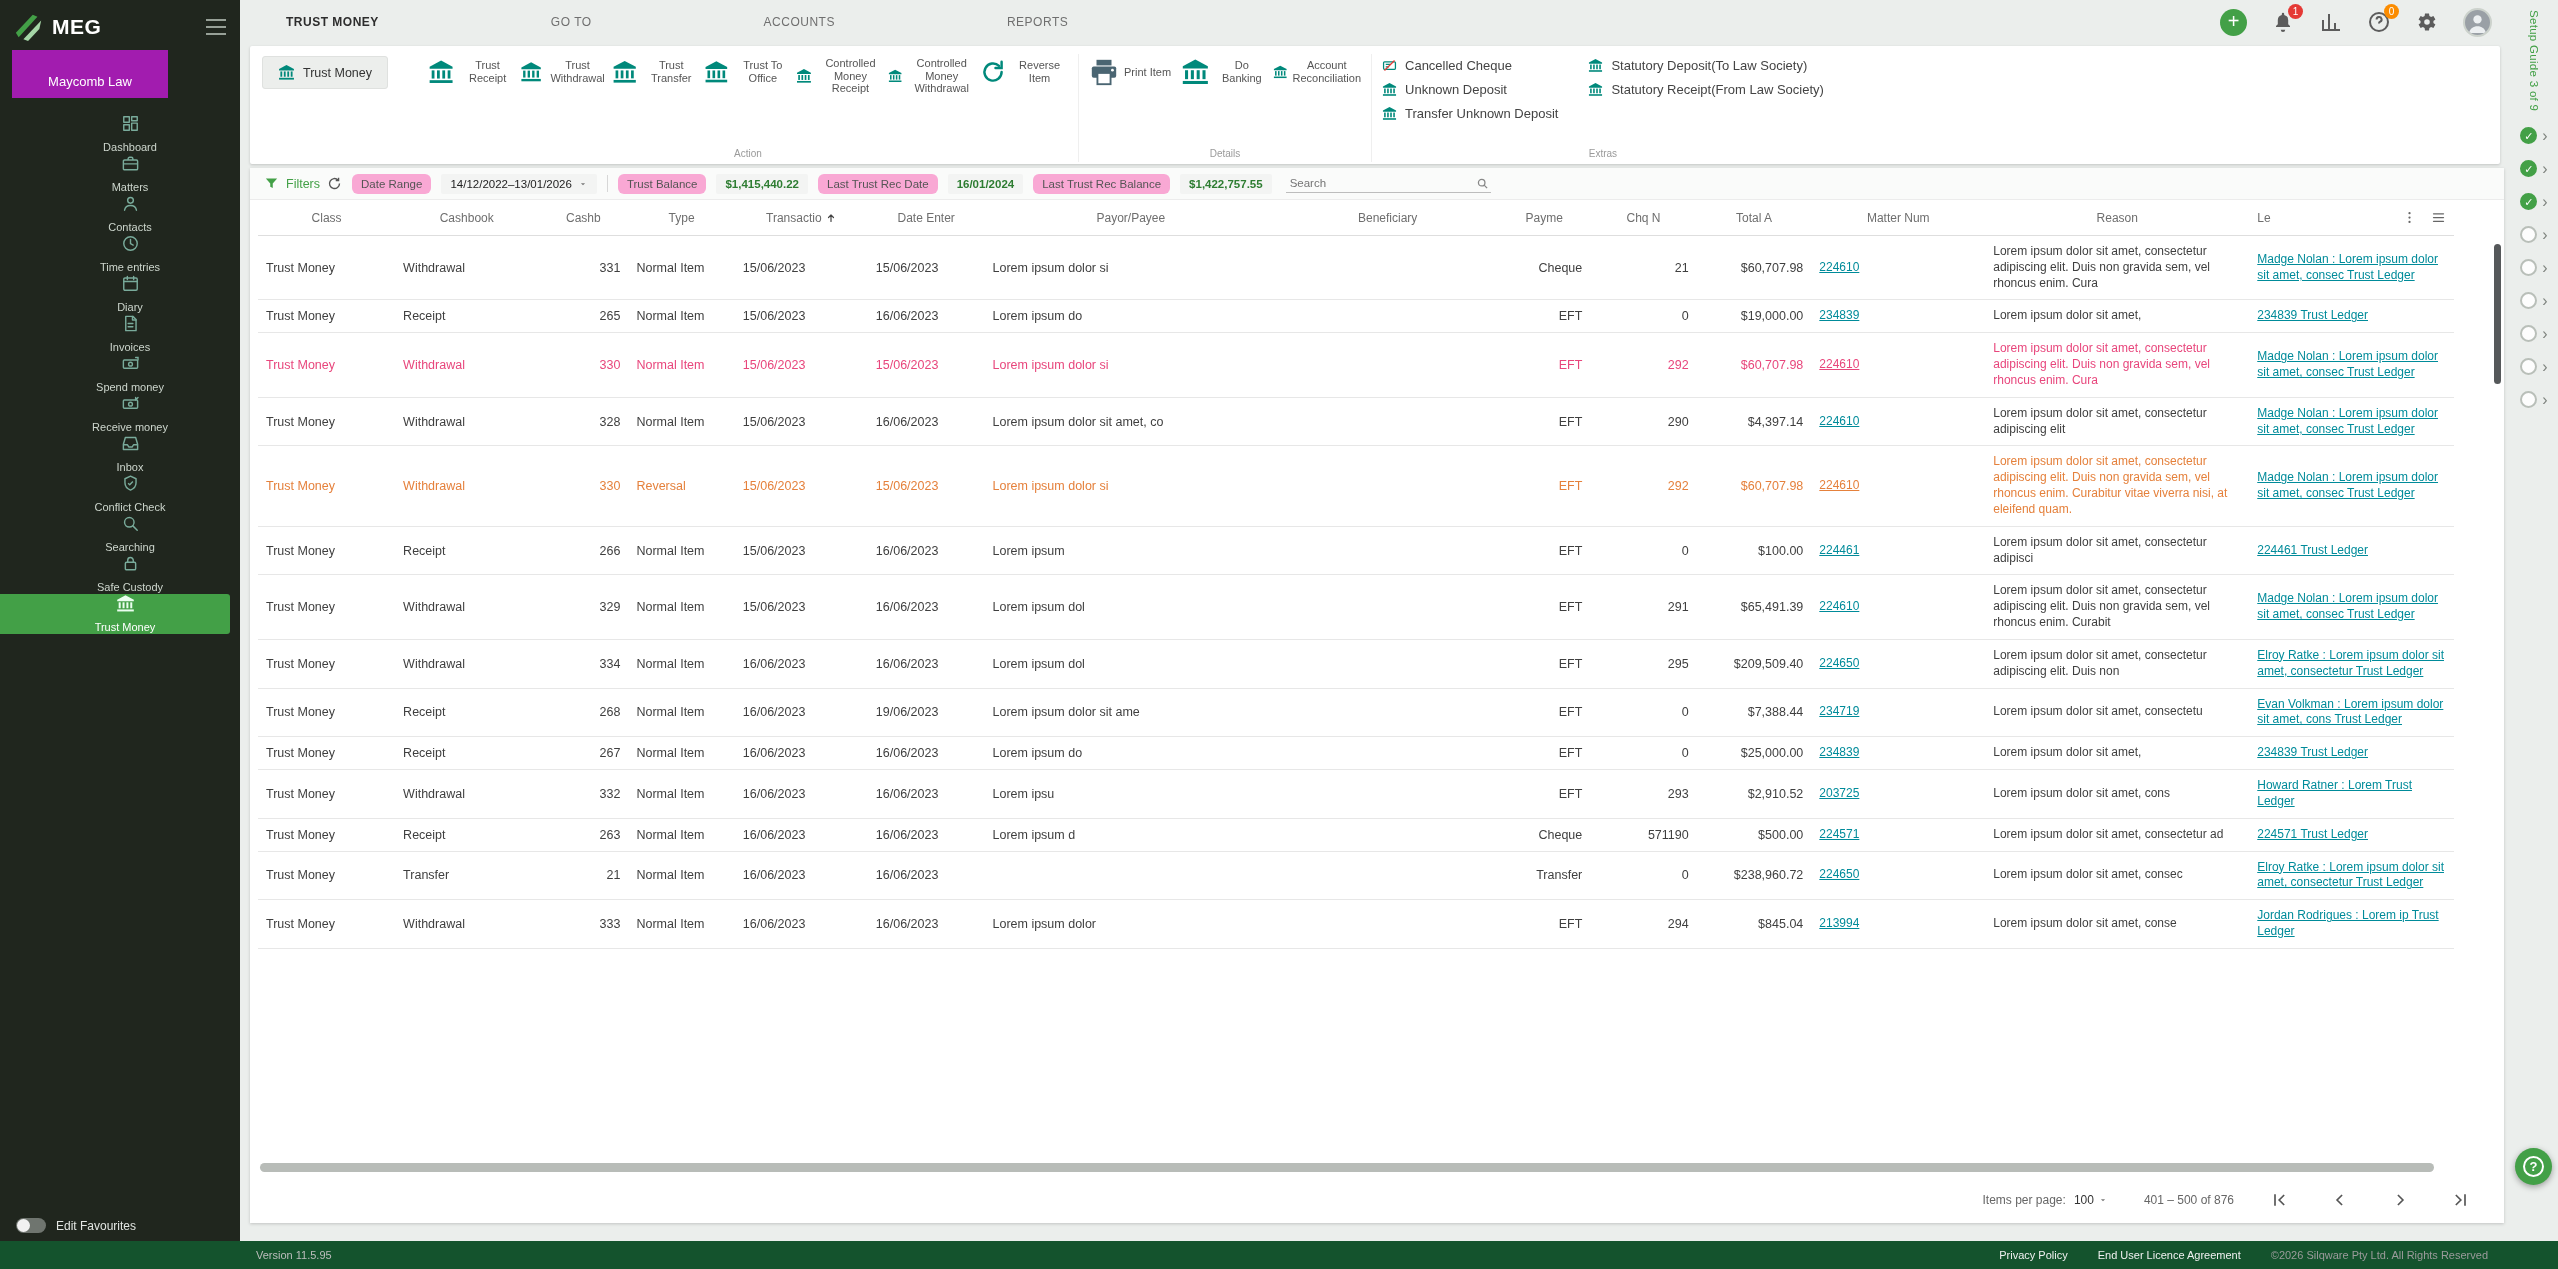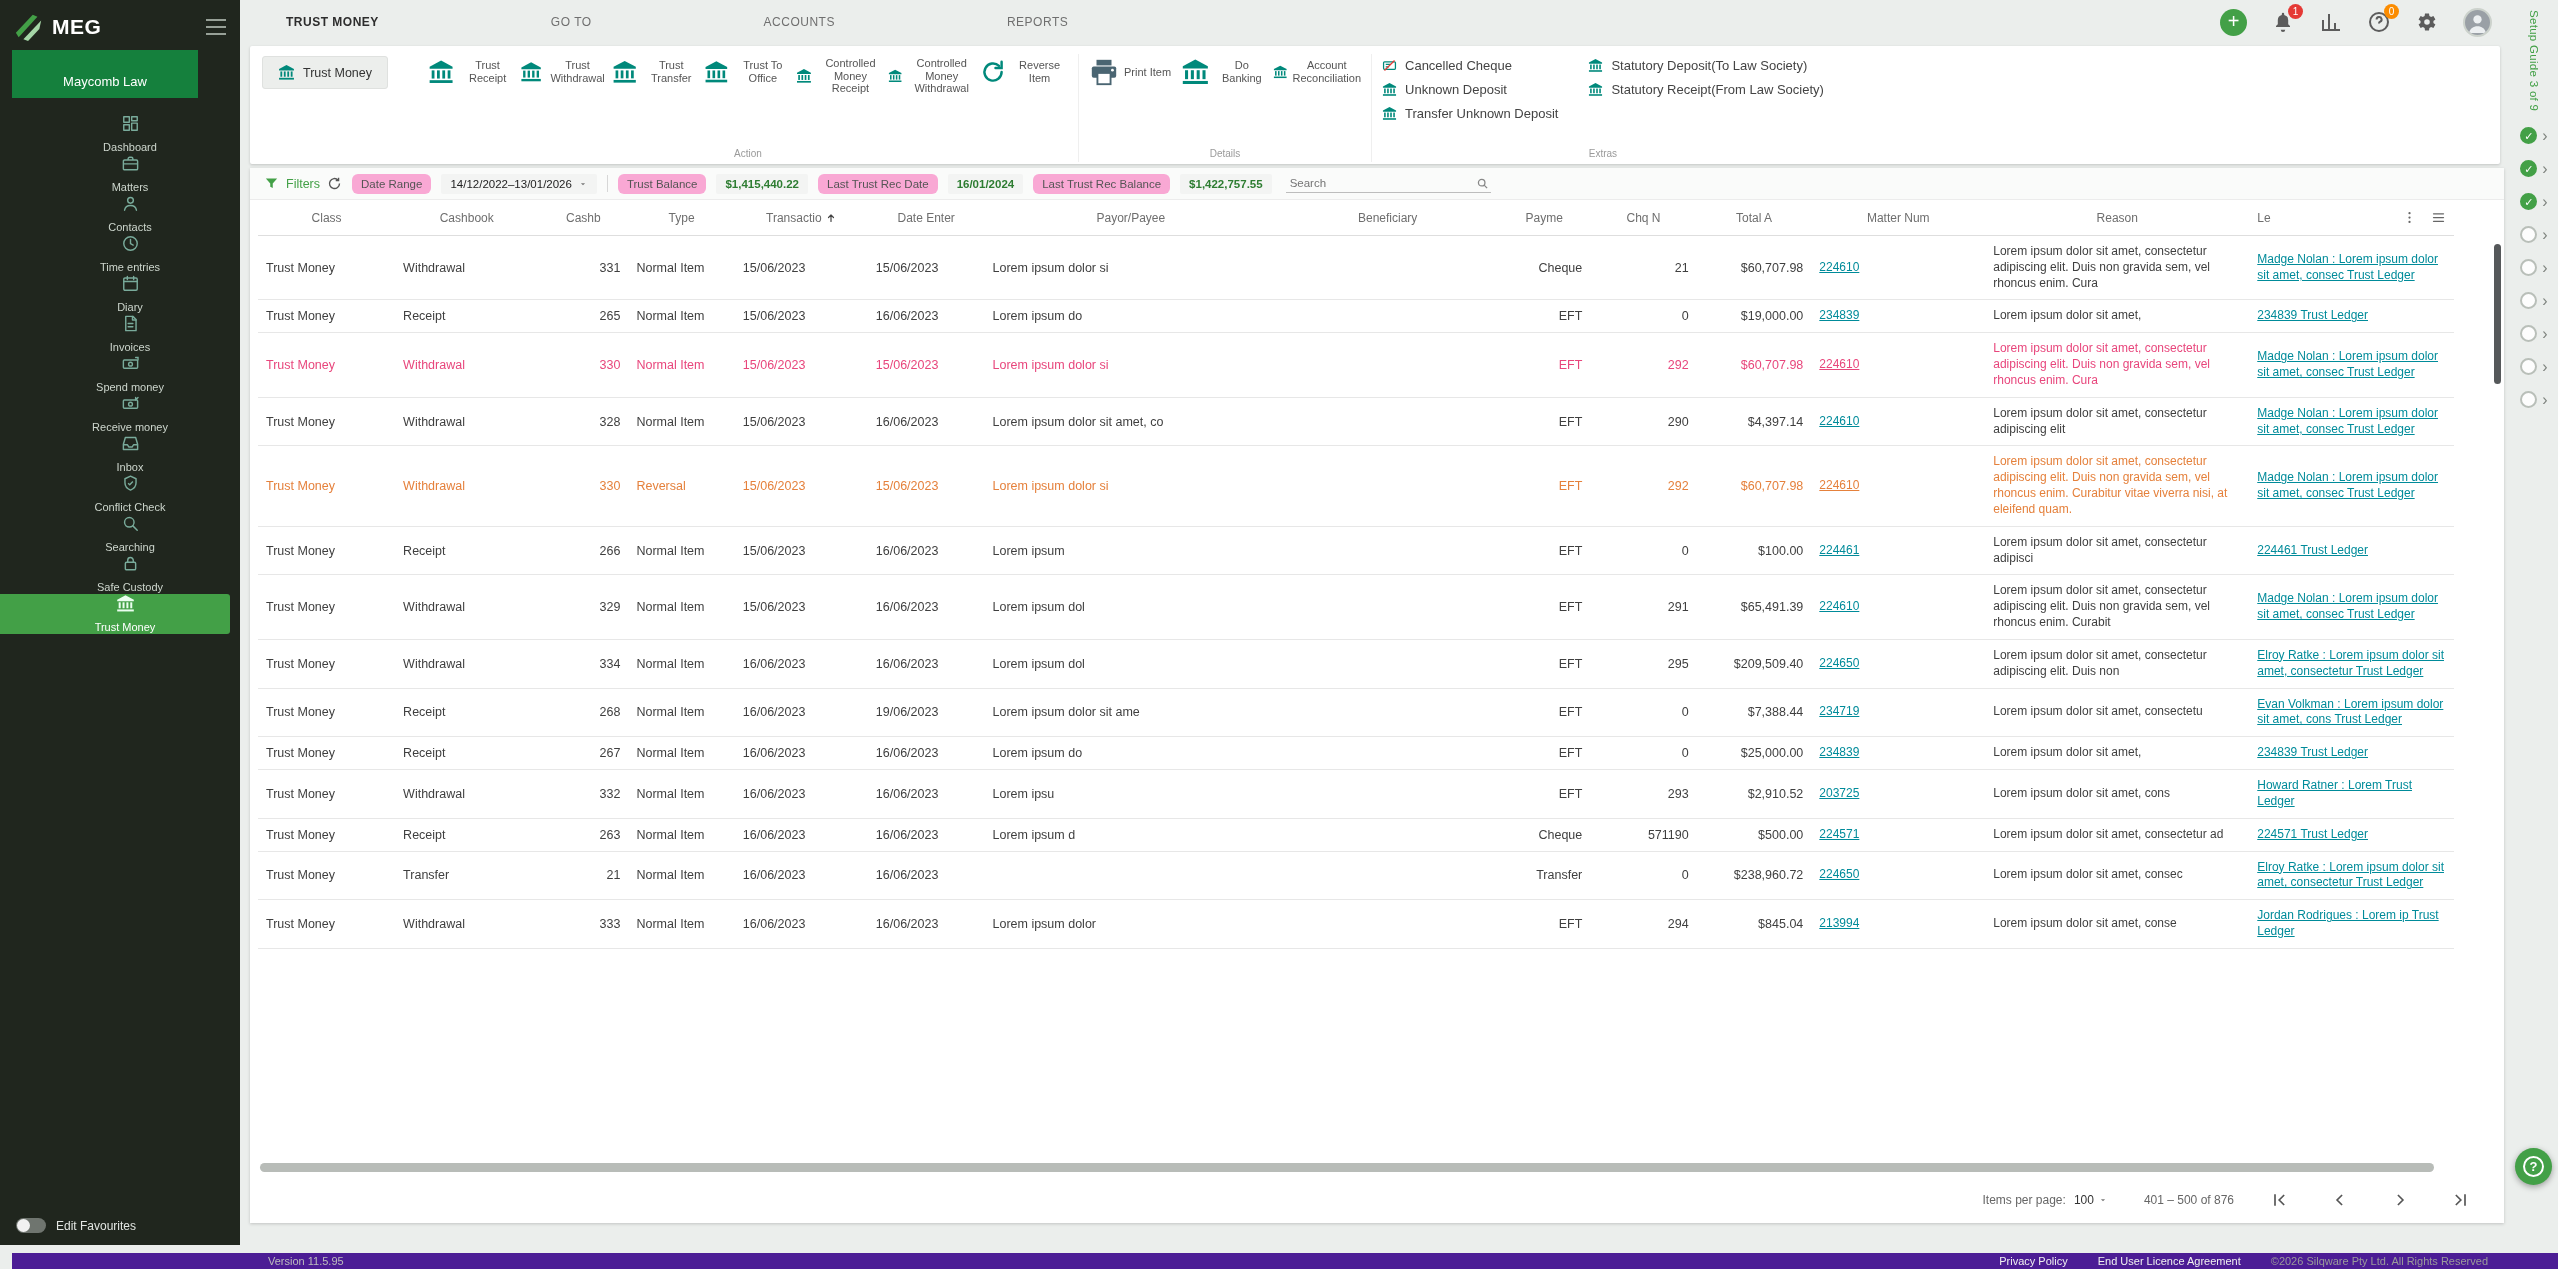--- a/index.html
+++ b/index.html
@@ -11,34 +11,34 @@
   }
   svg { display:block; width:100%; height:100%; }
 
   
   .sidebar { position:absolute; left:0; top:0; bottom:24px; width:240px; background:#20261e; z-index:6; display:flex; flex-direction:column; }
   .logo-row { display:flex; align-items:center; padding:12px 14px 4px 14px; }
   .logo-mark { width:30px; height:30px; }
   .logo-text { color:#fff; font-size:21px; font-weight:bold; letter-spacing:.5px; margin-left:8px; }
   .burger { margin-left:auto; width:20px; height:16px; display:flex; flex-direction:column; justify-content:space-between; cursor:pointer; }
   .burger i { display:block; height:2px; background:#97a097; }
-  .firm-block { background:#15803d; margin:4px 0 8px 12px; width:186px; padding:22px 10px 8px 10px; text-align:center; }
+  .firm-block { background:#a21caf; margin:4px 0 8px 12px; width:156px; padding:22px 10px 8px 10px; text-align:center; }
   .firm-name { color:#fff; font-size:13px; }
   .menu { margin-top:8px; }
   .side-item { height:40px; display:flex; align-items:center; gap:8px; padding-left:20px; color:#cdd6cd; font-size:11px; cursor:pointer;flex-direction:column; }
   .side-item .ic { width:19px; height:19px; color:#79ab9b; flex:0 0 auto; }
   .side-item.active { background:#43a047; color:#fff; border-radius:0 3px 3px 0; margin-right:10px; }
   .side-item.active .ic { color:#eafeef; }
   .side-bottom { margin-top:auto; padding:10px 16px 12px 16px; display:flex; align-items:center; gap:10px; }
   .toggle { width:30px; height:15px; border-radius:8px; background:#6f756f; position:relative; cursor:pointer; flex:0 0 auto; }
   .toggle::after { content:""; position:absolute; left:1px; top:1px; width:13px; height:13px; border-radius:50%; background:#f2f2f2; }
   .toggle-label { color:#e2e6e2; font-size:12px; }
 
   
-  .footer { position:absolute; left:12px; right:0; bottom:0; height:16px; background:#4c1d95; display:flex; align-items:center; font-size:11px; padding:0 70px 0 256px; z-index:7; }
+  .footer { position:absolute; left:0; right:0; bottom:0; height:28px; background:#14532d; display:flex; align-items:center; font-size:11px; padding:0 70px 0 256px; z-index:7; }
   .footer .ver { color:#bdbdbd; }
   .footer-right { margin-left:auto; display:flex; align-items:center; gap:30px; }
   .footer-link { color:#f0f0f0; cursor:pointer; }
   .footer-copy { color:#9b9b9b; }
 
   
   .main { position:absolute; left:240px; right:48px; top:0; bottom:24px; }
   .topbar { height:44px; display:flex; align-items:center; padding:0 18px 0 46px; }
   .top-tabs { display:flex; align-items:center; }
   .top-tab { font-size:12px; letter-spacing:.5px; color:#6f6f6f; text-transform:uppercase; margin-right:172px; cursor:pointer; white-space:nowrap; }

